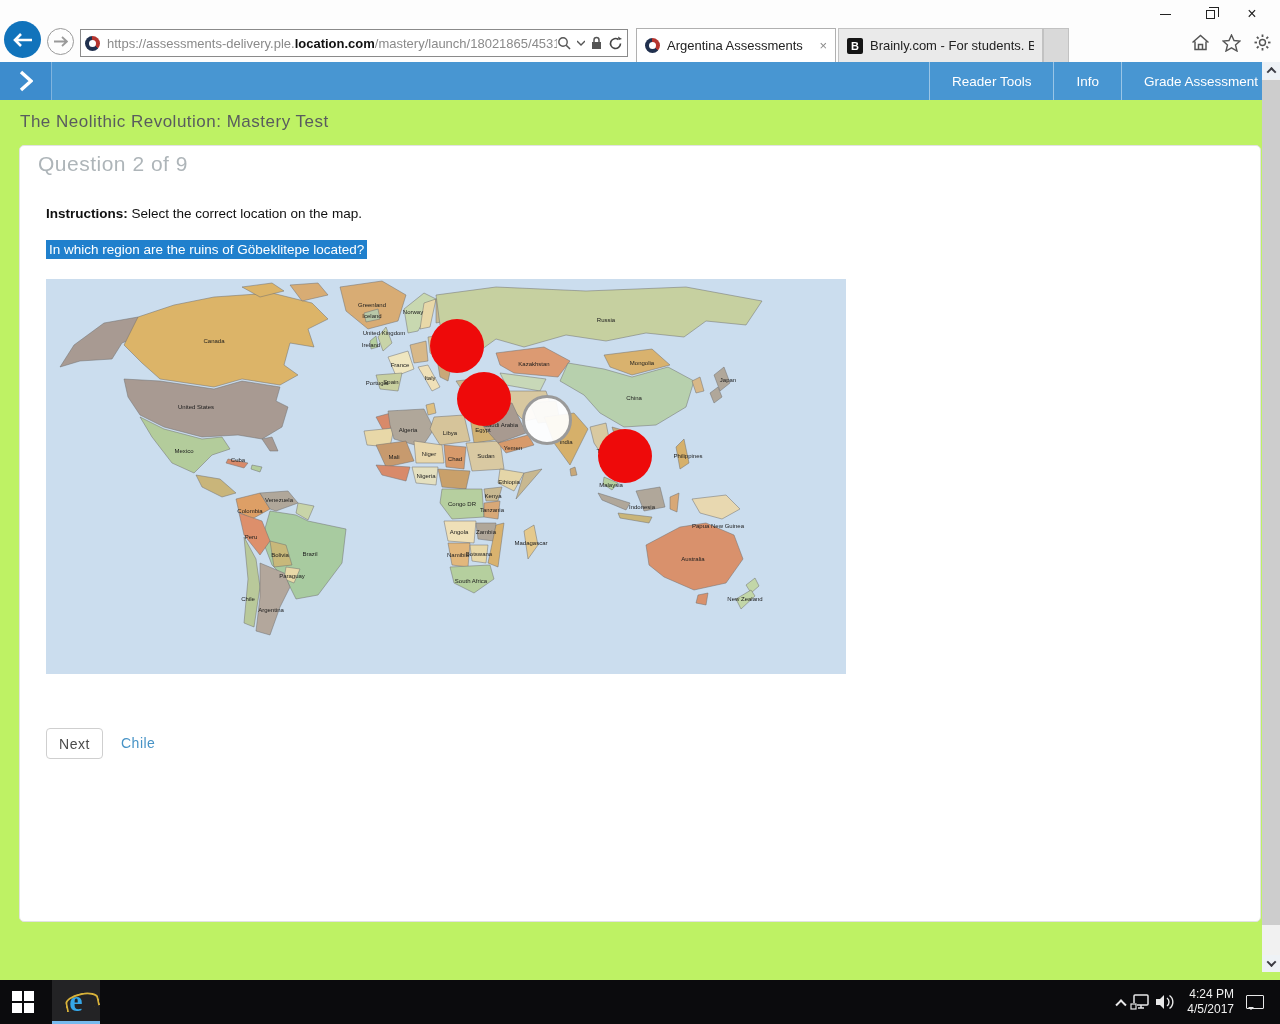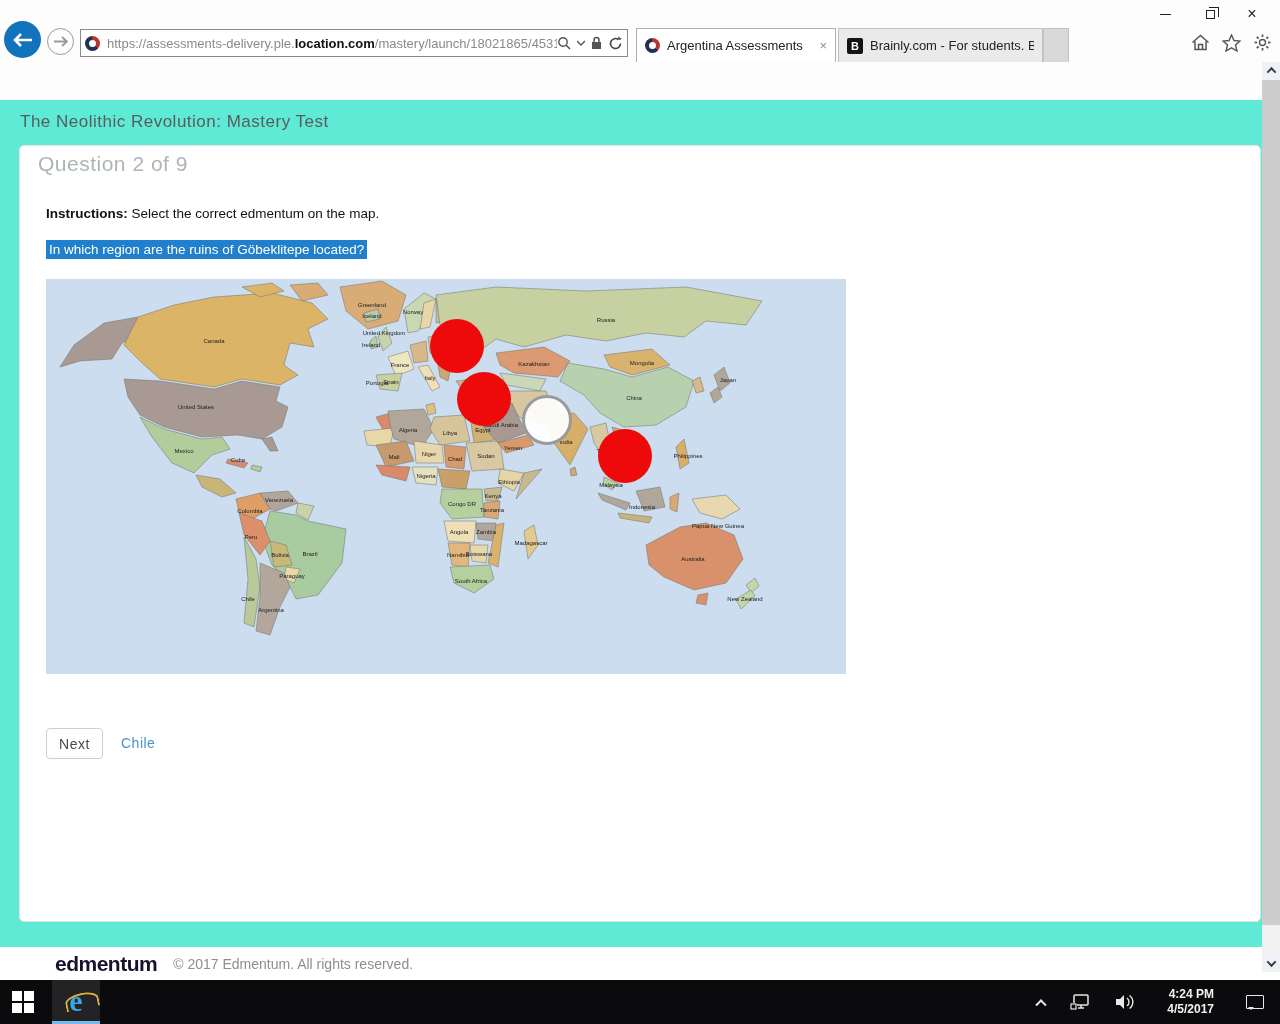--- a/index.html
+++ b/index.html
@@ -37,21 +37,21 @@
   #chrome-icons { position:absolute; right:8px; top:5px; display:flex; gap:12px; align-items:center; color:#444; }
 
   
   #site-header { position:absolute; left:0; top:62px; width:1280px; height:38px; background:#4896d2; }
   #hdr-chevron { position:absolute; left:0; top:0; width:52px; height:38px; background:#3d8ccd; border-right:1px solid rgba(255,255,255,0.35); display:flex; align-items:center; justify-content:center; }
   #hdr-menu { position:absolute; right:18px; top:0; height:38px; display:flex; }
   .hdr-item { height:38px; display:flex; align-items:center; padding:0 22px; color:#fff; font-size:13.5px; border-left:1px solid rgba(255,255,255,0.45); white-space:nowrap; }
   .hdr-item:last-child { padding-right:4px; }
 
   
-  #page { position:absolute; left:0; top:100px; width:1280px; height:880px; background:#5eead4; overflow:hidden; }
+  #page { position:absolute; left:0; top:100px; width:1280px; height:880px; background:#bef264; overflow:hidden; }
   #doc-title { position:absolute; left:20px; top:12px; font-size:17px; color:#595c5e; letter-spacing:0.5px; }
   #card { position:absolute; left:19px; top:45px; width:1242px; height:777px; background:#fff; border:1px solid #e2e2e2; border-radius:5px; }
   #q-counter { position:absolute; left:18px; top:6px; font-size:21px; color:#aeb5b9; letter-spacing:0.5px; }
   #instructions { position:absolute; left:26px; top:60px; font-size:13.5px; color:#111; }
   #instructions b { font-weight:bold; }
   #question-hl { position:absolute; left:26px; top:94px; font-size:13.5px; color:#fff; background:#2080cd; padding:2px 3px; }
 
   
   #map { position:absolute; left:26px; top:133px; width:800px; height:395px; background:#cbddee; }
   #map svg { position:absolute; left:0; top:0; }
@@ -78,21 +78,21 @@
   .chev.down { transform:rotate(225deg) translate(1px,1px); }
   #sb-thumb { position:absolute; left:0; top:18px; width:18px; height:845px; background:#cdcdcd; }
 
   
   #taskbar { position:absolute; left:0; top:980px; width:1280px; height:44px; background:#0b0b0d; }
   #start { position:absolute; left:12px; top:11px; width:22px; height:22px; display:grid; grid-template-columns:10px 10px; grid-template-rows:10px 10px; gap:2px; }
   #start span { background:#fff; }
   #ie-tile { position:absolute; left:52px; top:0; width:48px; height:44px; background:#232325; border-bottom:3px solid #76b9ed; display:flex; align-items:center; justify-content:center; }
   #ie-e { font-size:30px; font-weight:bold; color:#35a7e8; font-family:"Liberation Serif", serif; position:relative; line-height:30px; }
   #ie-e:after { content:""; position:absolute; left:-4px; top:7px; width:30px; height:14px; border:2px solid #d8b23a; border-bottom:none; border-radius:50% 50% 0 0; transform:rotate(-12deg); }
-  #tray { position:absolute; right:8px; top:0; height:44px; display:flex; align-items:center; gap:24px; color:#e8e8e8;font-weight:bold; }
+  #tray { position:absolute; right:8px; top:0; height:44px; display:flex; align-items:center; gap:4px; color:#e8e8e8; }
   #tray-chevron { width:8px; height:8px; border-left:2px solid #e8e8e8; border-top:2px solid #e8e8e8; transform:rotate(45deg) translate(2px,2px); }
   #clock { text-align:right; font-size:12px; color:#f0f0f0; line-height:15px; margin:0 8px; }
   #action-center { width:18px; height:14px; border:1.5px solid #e8e8e8; border-radius:1px; position:relative; margin-right:8px; }
   #action-center:after { content:""; position:absolute; left:1px; bottom:-5px; border:3px solid transparent; border-top-color:#e8e8e8; }
 </style>
 </head>
 <body>
 
 <div id="screen">
 
@@ -170,27 +170,39 @@
             <path d="M15 9.5 H17.5"></path>
             <path d="M3.9 3.9 L5.6 5.6"></path>
             <path d="M13.4 13.4 L15.1 15.1"></path>
             <path d="M15.1 3.9 L13.4 5.6"></path>
             <path d="M5.6 13.4 L3.9 15.1"></path>
           </g>
         </svg>
     </div>
   </div>
 
+  <div id="site-header">
+    <div id="hdr-chevron">
+      <svg class="icon-svg" width="14" height="22" viewBox="0 0 14 22">
+          <path d="M2 2 L12 11 L2 20" stroke="#fff" stroke-width="3.4" fill="none"></path>
+        </svg>
+    </div>
+    <div id="hdr-menu">
+        <div class="hdr-item">Reader Tools</div>
+        <div class="hdr-item">Info</div>
+        <div class="hdr-item">Grade Assessment</div>
+      </div>
+  </div>
 
   <div id="page">
     <div id="doc-title">The Neolithic Revolution: Mastery Test</div>
 
     <div id="card">
       <div id="q-counter">Question 2 of 9</div>
-      <div id="instructions"><b>Instructions:</b><span> Select the correct edmentum on the map.</span></div>
+      <div id="instructions"><b>Instructions:</b><span> Select the correct location on the map.</span></div>
       <span id="question-hl">In which region are the ruins of Göbeklitepe located?</span>
 
       <div id="map">
         <svg width="800" height="395" viewBox="0 0 800 395">
           <g stroke="#6e6e6e" stroke-width="0.5" stroke-linejoin="round">
 
             <path d="M14,88 L28,66 L58,44 L92,38 L96,56 L76,64 L66,80 L34,82 Z" fill="#a89a92"></path>
             <path d="M92,38 L128,26 L168,18 L226,14 L266,24 L282,40 L262,50 L268,68 L244,64 L238,86 L252,96 L234,106 L196,100 L168,108 L114,100 L96,84 L78,66 Z" fill="#dcb468"></path>
             <path d="M196,8 L226,4 L238,12 L214,18 Z" fill="#dcb468"></path>
             <path d="M244,6 L272,4 L282,16 L256,22 Z" fill="#d8ac74"></path>
@@ -343,24 +355,20 @@
             <div class="map-marker red" style="left: 411px; top: 93px; width: 54px; height: 54px; background: rgb(238, 10, 10);"></div>
             <div class="map-marker white" style="left: 476px; top: 116px; width: 50px; height: 50px;"></div>
             <div class="map-marker red" style="left: 552px; top: 150px; width: 54px; height: 54px; background: rgb(238, 10, 10);"></div>
           </div>
       </div>
 
       <div id="next-btn">Next</div>
       <div id="reset-link">Chile</div>
     </div>
 
-    <div id="footer">
-      <div id="logo"><span>edmentum</span></div>
-      <div id="copyright">© 2017 Edmentum. All rights reserved.</div>
-    </div>
   </div>
 
   <div id="scrollbar">
     <div class="sb-btn" id="sb-up">
         <div class="chev up"></div>
       </div>
     <div id="sb-thumb"></div>
     <div class="sb-btn" id="sb-down">
         <div class="chev down"></div>
       </div>

